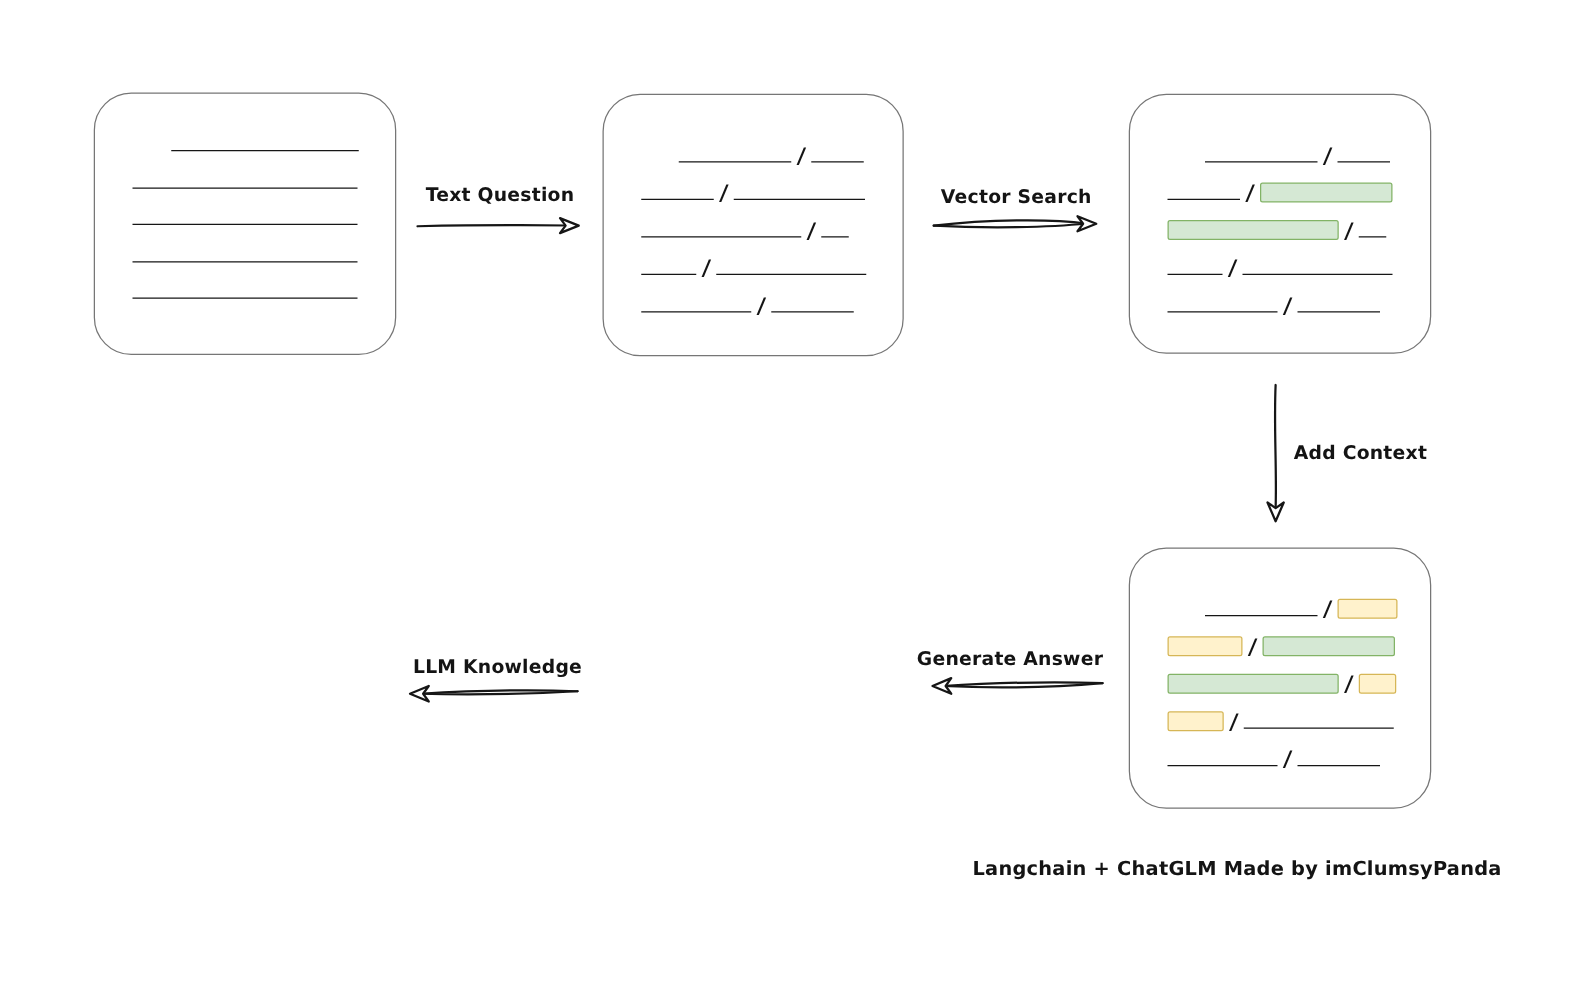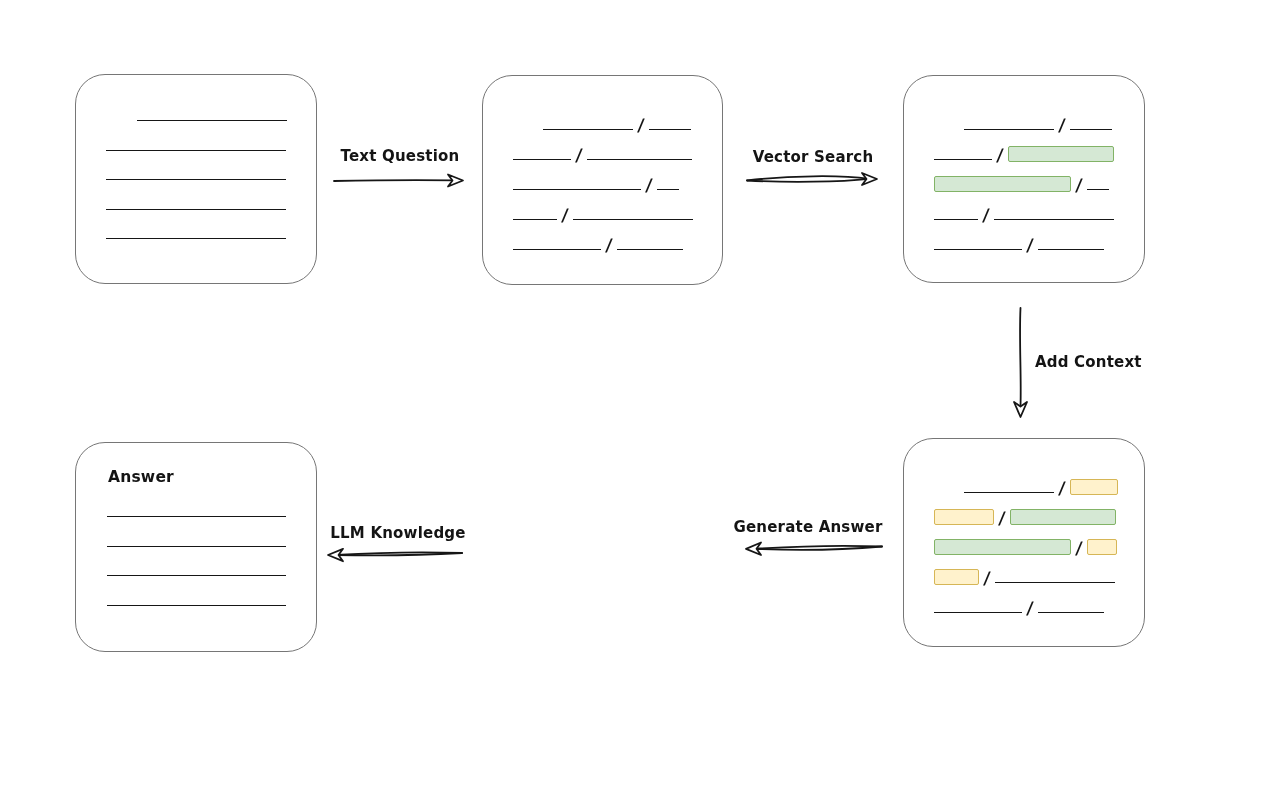--- a/index.html
+++ b/index.html
@@ -196,29 +196,20 @@
         </div>
         <div class="seg-row">
           <div class="seg-line" style="width: 88px;"></div>
           <span class="slash">/</span>
           <div class="seg-line" style="width: 66px;"></div>
         </div>
       </div>
   </div>
 
 
-  <div class="node-box" style="left:75px; top:442px; width:242px; height:210px;">
-    <div class="box-heading" style="position:absolute; left:32px; top:25px;">Answer</div>
-    <div style="position:absolute; left:0; top:73px; right:0;">
-        <div class="hline" style="margin-left: 31px; width: 179px;"></div>
-        <div class="hline" style="margin-left: 31px; width: 179px; margin-top: 28.5px;"></div>
-        <div class="hline" style="margin-left: 31px; width: 179px; margin-top: 28.5px;"></div>
-        <div class="hline" style="margin-left: 31px; width: 179px; margin-top: 28.5px;"></div>
-      </div>
-  </div>
 
   <div class="arrow-label" style="left:330px; top:147px; width:140px;">Text Question</div>
   <svg class="arrow-svg" style="left:332px; top:170px;" width="140" height="20" viewBox="0 0 140 20">
     <path d="M2,11 C45,10.2 90,10 122,10.4"></path>
     <path class="head" d="M116,4.5 L131,10.5 L116,16.5 L120.5,10.5 Z"></path>
   </svg>
 
   <div class="arrow-label" style="left:743px; top:148px; width:140px;">Vector Search</div>
   <svg class="arrow-svg" style="left:745px; top:169px;" width="140" height="20" viewBox="0 0 140 20">
     <path d="M2,11.5 C45,6.5 95,5.8 124,9.8"></path>
@@ -239,14 +230,15 @@
     <path class="head" d="M25,4.5 L10,10.8 L25,17 L20.5,10.8 Z"></path>
   </svg>
 
   <div class="arrow-label" style="left:324px; top:524px; width:148px;">LLM Knowledge</div>
   <svg class="arrow-svg" style="left:318px; top:545px;" width="148" height="20" viewBox="0 0 148 20">
     <path d="M144,8 C95,6.2 55,7.8 18,10"></path>
     <path d="M144,8 C95,10.8 55,10.8 18,10"></path>
     <path class="head" d="M25,3.8 L10,10 L25,16.2 L20.5,10 Z"></path>
   </svg>
 
+  <div class="caption">Langchain + ChatGLM Made by imClumsyPanda</div>
 
 </div>
 
 </body></html>

